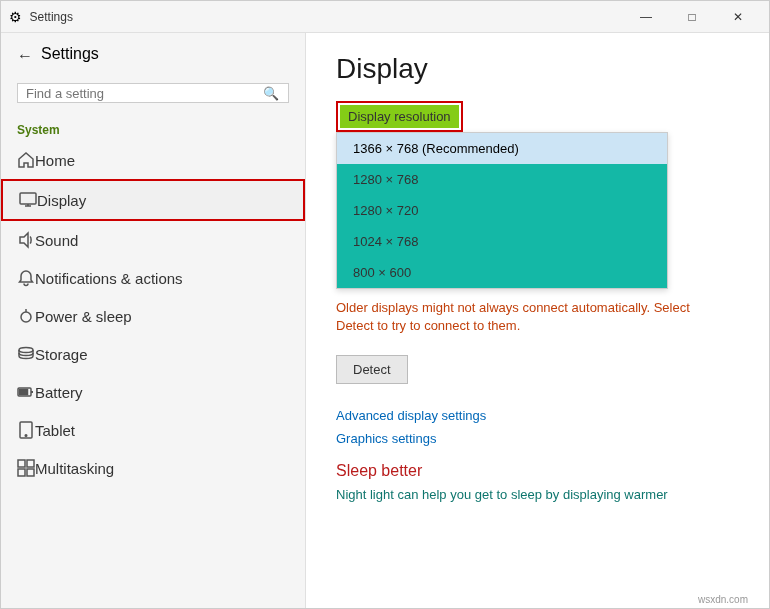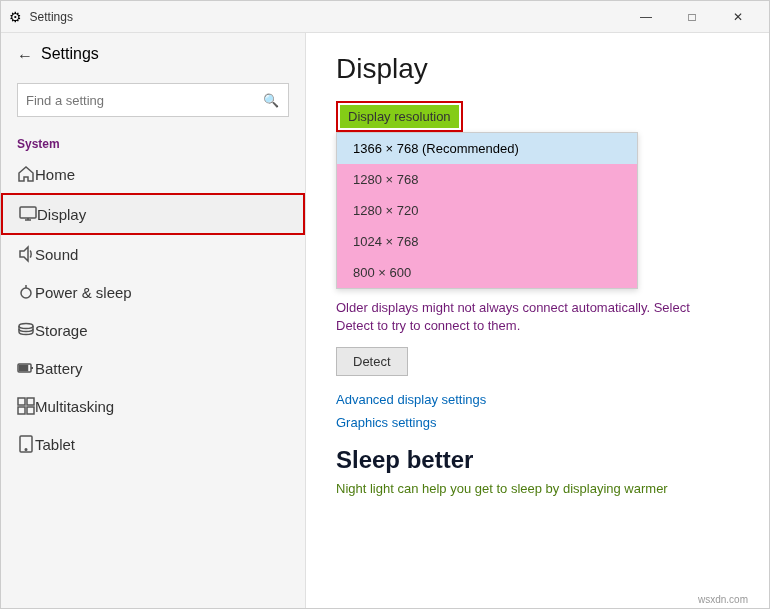--- a/index.html
+++ b/index.html
@@ -80,39 +80,39 @@
     .back-arrow {
       font-size: 16px;
       color: #333;
     }
     .search-box {
       margin: 8px 16px 12px 16px;
       display: flex;
       align-items: center;
       background: #fff;
       border: 1px solid #ccc;
-      height: 34px;
+      height: 20px;
       padding: 0 8px;
     }
     .search-input {
       flex: 1;
       border: none;
       outline: none;
       font-size: 13px;
       background: transparent;
       color: #333;
     }
     .search-icon {
       color: #555;
       font-size: 13px;
     }
     .sidebar-section-label {
       font-size: 12px;
       font-weight: 700;
-      color: #701a75;
+      color: #4d7c0f;
       padding: 8px 16px 4px 16px;
       text-transform: none;
     }
     .sidebar-item {
       display: flex;
       align-items: center;
       padding: 10px 16px;
       cursor: pointer;
       font-size: 15px;
       color: #333;
@@ -143,68 +143,68 @@
       color: #1a1a1a;
       margin-bottom: 16px;
     }
     .resolution-label {
       font-size: 13px;
       color: #333;
       padding: 4px 8px;
       background: #84cc16;
     }
     .resolution-dropdown {
-      width: 302px;
-      background: #f9a8d4;
+      width: 332px;
+      background: #14b8a6;
       border: 1px solid #ccc;
       box-shadow: 0 2px 6px rgba(0,0,0,0.15);
     }
     .resolution-option {
       padding: 8px 16px;
       font-size: 13px;
       color: #333;
       cursor: pointer;
     }
     .resolution-option.selected {
       background: #cce4f5;
       color: #000;
     }
     .detect-text {
       font-size: 13px;
-      color: #701a75;
-      margin: 10px 0 12px 0;
+      color: #c2410c;
+      margin: 10px 0 20px 0;
       max-width: 380px;
       line-height: 1.4;
     }
     .detect-btn {
       background: #e8e8e8;
       border: 1px solid #bbb;
       padding: 6px 16px;
       font-size: 13px;
       color: #333;
       cursor: pointer;
-      margin-bottom: 16px;
+      margin-bottom: 24px;
     }
     .link-item {
       display: block;
       color: #0067b8;
       font-size: 13px;
       text-decoration: none;
       margin-bottom: 8px;
       cursor: pointer;
     }
     .sleep-title {
-      font-size: 24px;
-      font-weight: 700;
-      color: #0f172a;
+      font-size: 16px;
+      font-weight: 400;
+      color: #b91c1c;
       margin-top: 16px;
     }
     .sleep-desc {
       font-size: 13px;
-      color: #4d7c0f;
+      color: #0f766e;
       margin-top: 6px;
       max-width: 380px;
       line-height: 1.4;
     }
     
     .icon-svg {
       width: 18px;
       height: 18px;
     }
     
@@ -273,20 +273,29 @@
       <div class="sidebar-item">
         <span class="sidebar-icon">
           <svg class="icon-svg" viewBox="0 0 18 18" fill="none" stroke="#555" stroke-width="1.5">
             <polygon points="3,6 7,6 11,2 11,16 7,12 3,12"></polygon>
             <path d="M13 5.5c1.5 1 1.5 6 0 7"></path>
           </svg>
         </span>
         <span>Sound</span>
       </div>
 
+      <div class="sidebar-item">
+        <span class="sidebar-icon">
+          <svg class="icon-svg" viewBox="0 0 18 18" fill="none" stroke="#555" stroke-width="1.5">
+            <path d="M9 2a5 5 0 0 1 5 5v4l1.5 2H2.5L4 11V7a5 5 0 0 1 5-5z"></path>
+            <path d="M7 14.5a2 2 0 0 0 4 0"></path>
+          </svg>
+        </span>
+        <span>Notifications &amp; actions</span>
+      </div>
 
 
       <div class="sidebar-item">
         <span class="sidebar-icon">
           <svg class="icon-svg" viewBox="0 0 18 18" fill="none" stroke="#555" stroke-width="1.5">
             <circle cx="9" cy="10" r="5"></circle>
             <line x1="9" y1="5" x2="9" y2="2"></line>
           </svg>
         </span>
         <span>Power &amp; sleep</span>
@@ -305,42 +314,42 @@
 
       <div class="sidebar-item">
         <span class="sidebar-icon">
           <svg class="icon-svg" viewBox="0 0 18 18" fill="none" stroke="#555" stroke-width="1.5">
             <rect x="1" y="5" width="13" height="8" rx="1"></rect>
             <line x1="15" y1="8" x2="15" y2="10" stroke-width="2"></line>
             <rect x="2.5" y="6.5" width="8" height="5" fill="#555"></rect>
           </svg>
         </span>
         <span>Battery</span>
+      </div>
+
+      <div class="sidebar-item">
+        <span class="sidebar-icon">
+          <svg class="icon-svg" viewBox="0 0 18 18" fill="none" stroke="#555" stroke-width="1.5">
+            <rect x="3" y="1" width="12" height="16" rx="1"></rect>
+            <circle cx="9" cy="14.5" r="0.8" fill="#555"></circle>
+          </svg>
+        </span>
+        <span>Tablet</span>
       </div>
 
       <div class="sidebar-item">
         <span class="sidebar-icon">
           <svg class="icon-svg" viewBox="0 0 18 18" fill="none" stroke="#555" stroke-width="1.5">
             <rect x="1" y="1" width="7" height="7"></rect>
             <rect x="10" y="1" width="7" height="7"></rect>
             <rect x="1" y="10" width="7" height="7"></rect>
             <rect x="10" y="10" width="7" height="7"></rect>
           </svg>
         </span>
         <span>Multitasking</span>
-      </div>
-
-      <div class="sidebar-item">
-        <span class="sidebar-icon">
-          <svg class="icon-svg" viewBox="0 0 18 18" fill="none" stroke="#555" stroke-width="1.5">
-            <rect x="3" y="1" width="12" height="16" rx="1"></rect>
-            <circle cx="9" cy="14.5" r="0.8" fill="#555"></circle>
-          </svg>
-        </span>
-        <span>Tablet</span>
       </div>
     </div>
 
     <div class="main-content">
       <h1 class="page-title">Display</h1>
 
       
       <div style="border:2px solid #cc0000; display:inline-block; padding:2px;">
         <div class="resolution-label">Display resolution</div>
       </div>

